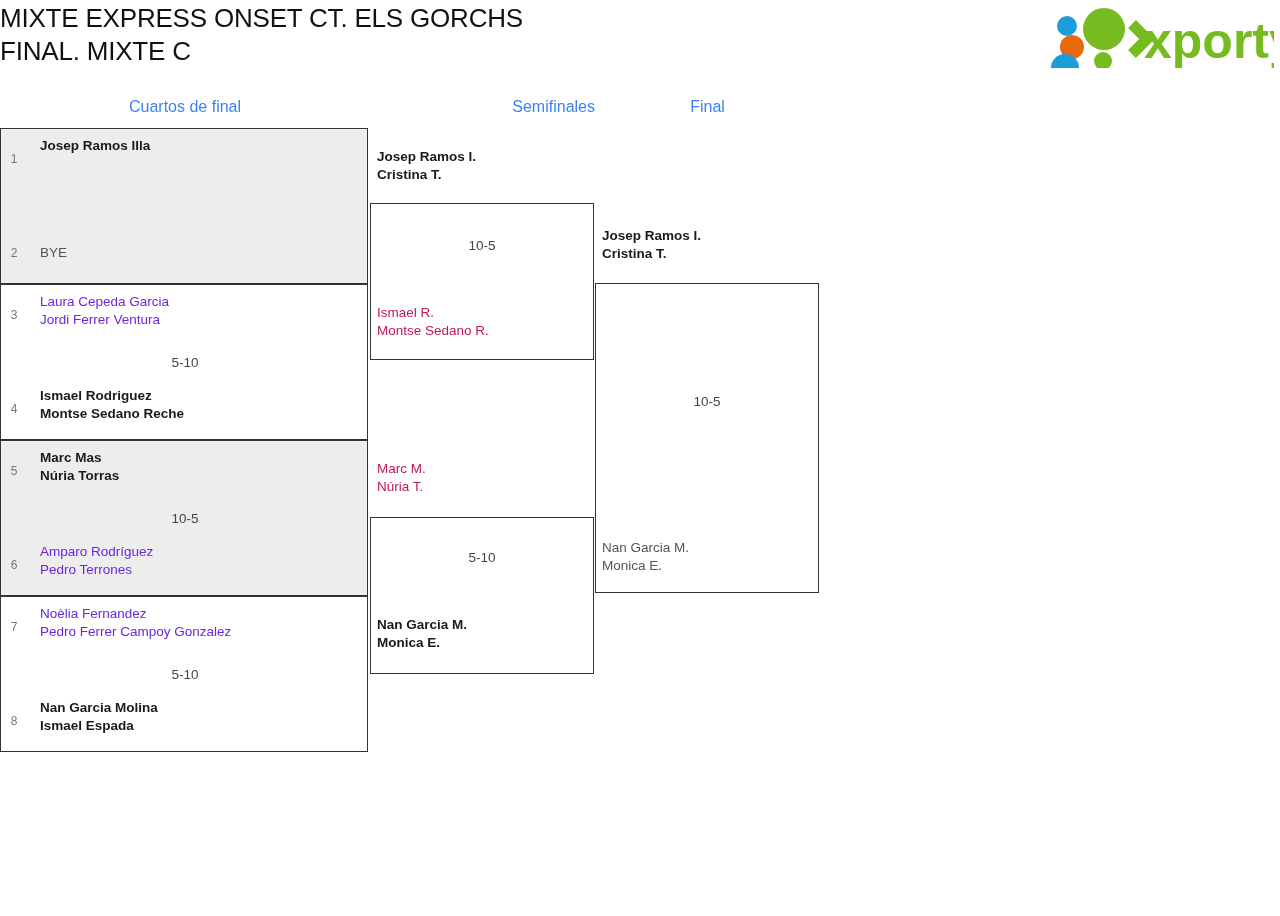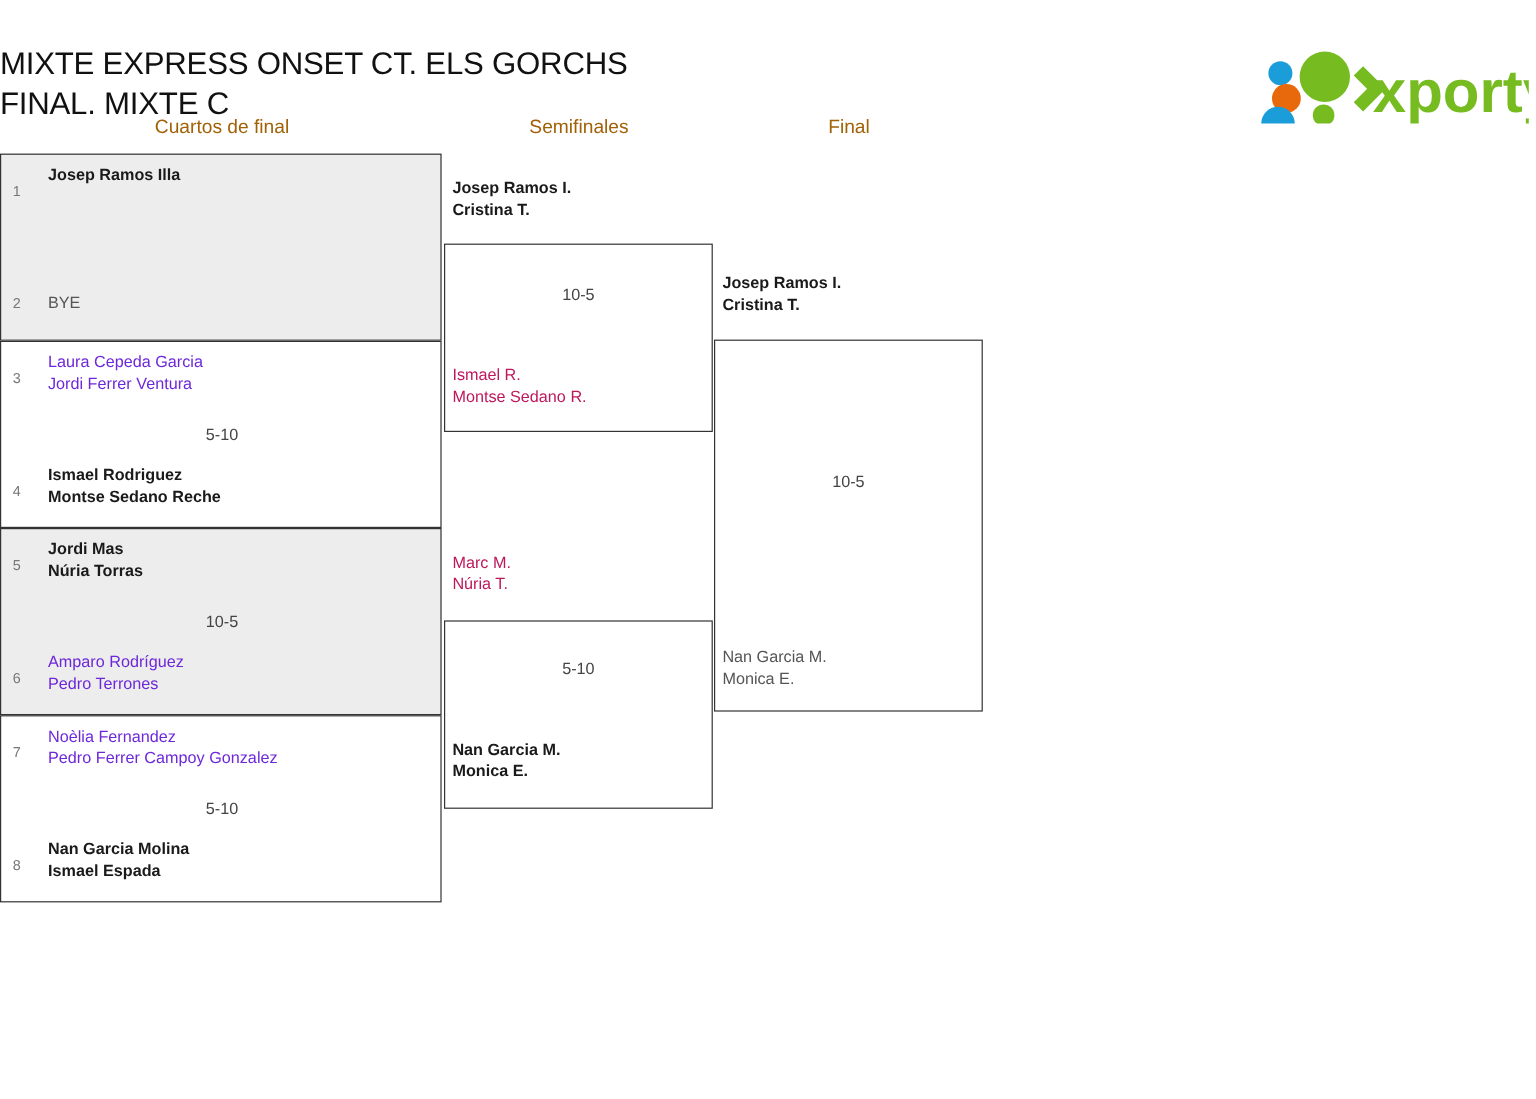--- a/index.html
+++ b/index.html
@@ -6,38 +6,38 @@
   body{
     width:1280px;height:916px;
     background:#ffffff;
     font-family:"Liberation Sans", sans-serif;
     color:#1a1a1a;
     overflow:hidden;
     position:relative;
   }
 
   
-  #header{position:absolute;left:0;top:0;width:1153px;height:92px;margin-top:35px;}
+  #header{position:absolute;left:0;top:0;width:1153px;height:92px;}
   #title{
     position:absolute;left:0;top:2px;width:900px;
     font-size:26px;line-height:33px;font-weight:400;
     letter-spacing:-0.2px;color:#111111;text-transform:uppercase;
     white-space:pre-line;
   }
   #logo{position:absolute;left:1048px;top:6px;width:226px;height:62px;}
   #logo svg{display:block;}
 
   
   .round-head{
     position:absolute;text-align:center;
-    font-size:16px;font-weight:400;color:#a16207;
+    font-size:16px;font-weight:400;color:#3b82f6;
     top:98px;
   }
   #head-r1{left:0px;width:370px;}
-  #head-r2{left:370px;width:225px;}
+  #head-r2{left:370px;width:225px;text-align:right;}
   #head-r3{left:595px;width:225px;}
 
   
   #bracket{position:absolute;left:0;top:128px;width:830px;height:628px;}
 
   
   .r1-match{
     position:absolute;left:0;width:368px;height:156px;
     border:1px solid #333333;border-top-width:1px;
     box-sizing:border-box;
@@ -162,21 +162,21 @@
         <span class="ln">Ismael Rodriguez</span>
         <span class="ln">Montse Sedano Reche</span>
       </span>
     </div>
   </div>
 
   <div class="r1-match shaded" style="top:312px;">
     <div class="slot top">
       <span class="seed">5</span>
       <span class="team win">
-        <span class="ln">Jordi Mas</span>
+        <span class="ln">Marc Mas</span>
         <span class="ln">Núria Torras</span>
       </span>
     </div>
     <div class="r1-score">10-5</div>
     <div class="slot bot">
       <span class="seed">6</span>
       <span class="team lose">
         <span class="ln">Amparo Rodríguez</span>
         <span class="ln">Pedro Terrones</span>
       </span>

